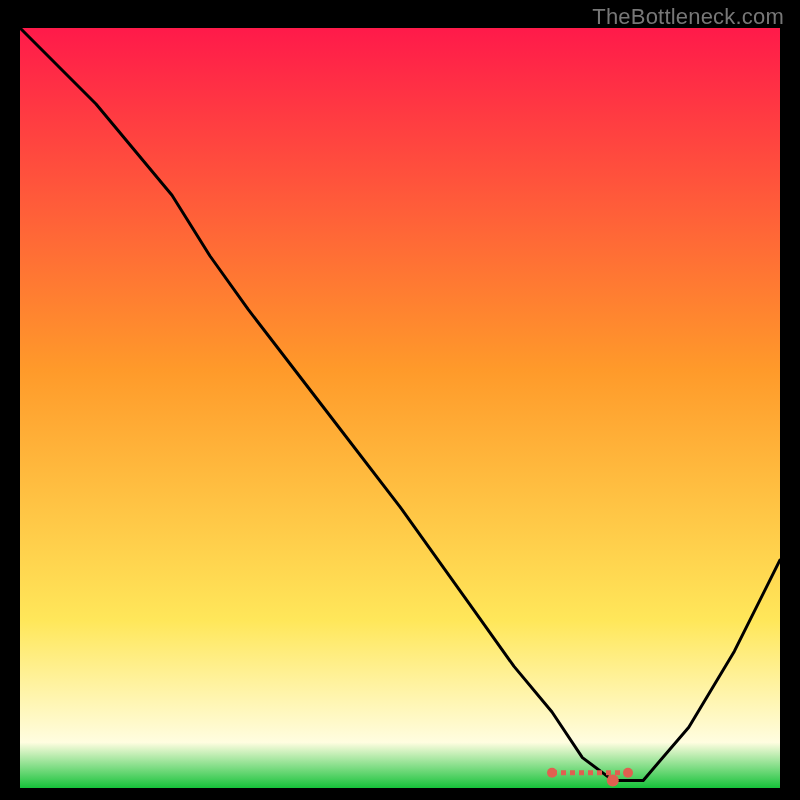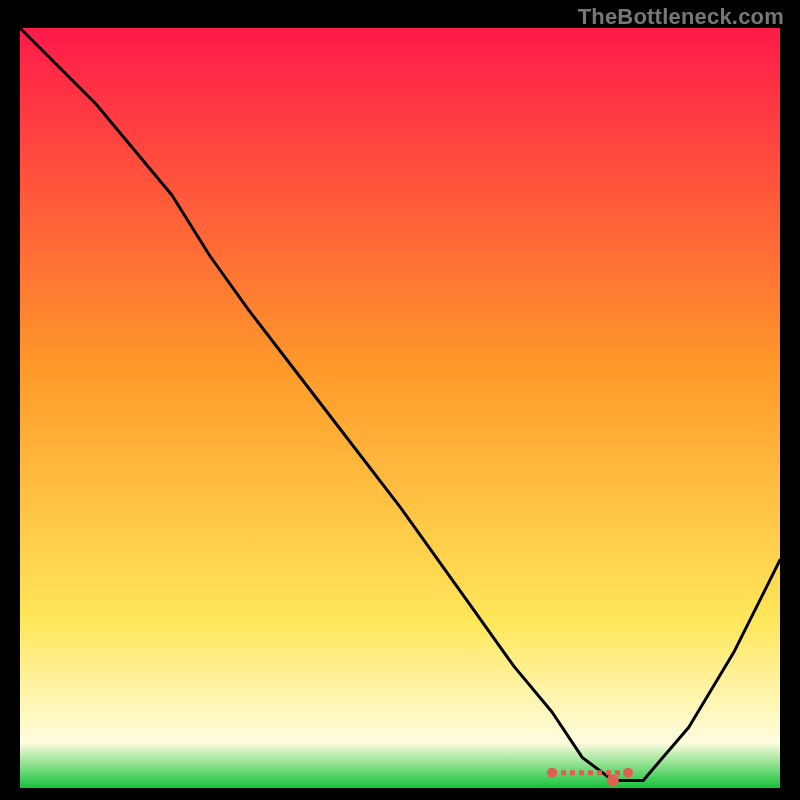--- a/index.html
+++ b/index.html
@@ -16,21 +16,21 @@
     width: 800px;
     height: 800px;
     background: #000;
   }
   .watermark {
     position: absolute;
     top: 4px;
     right: 16px;
     color: #777;
     font-size: 22px;
-    font-weight: 700;
+    font-weight: 400;
     letter-spacing: 0.2px;
     user-select: none;
   }
   .plot {
     position: absolute;
     left: 20px;
     top: 28px;
     width: 760px;
     height: 760px;
   }

